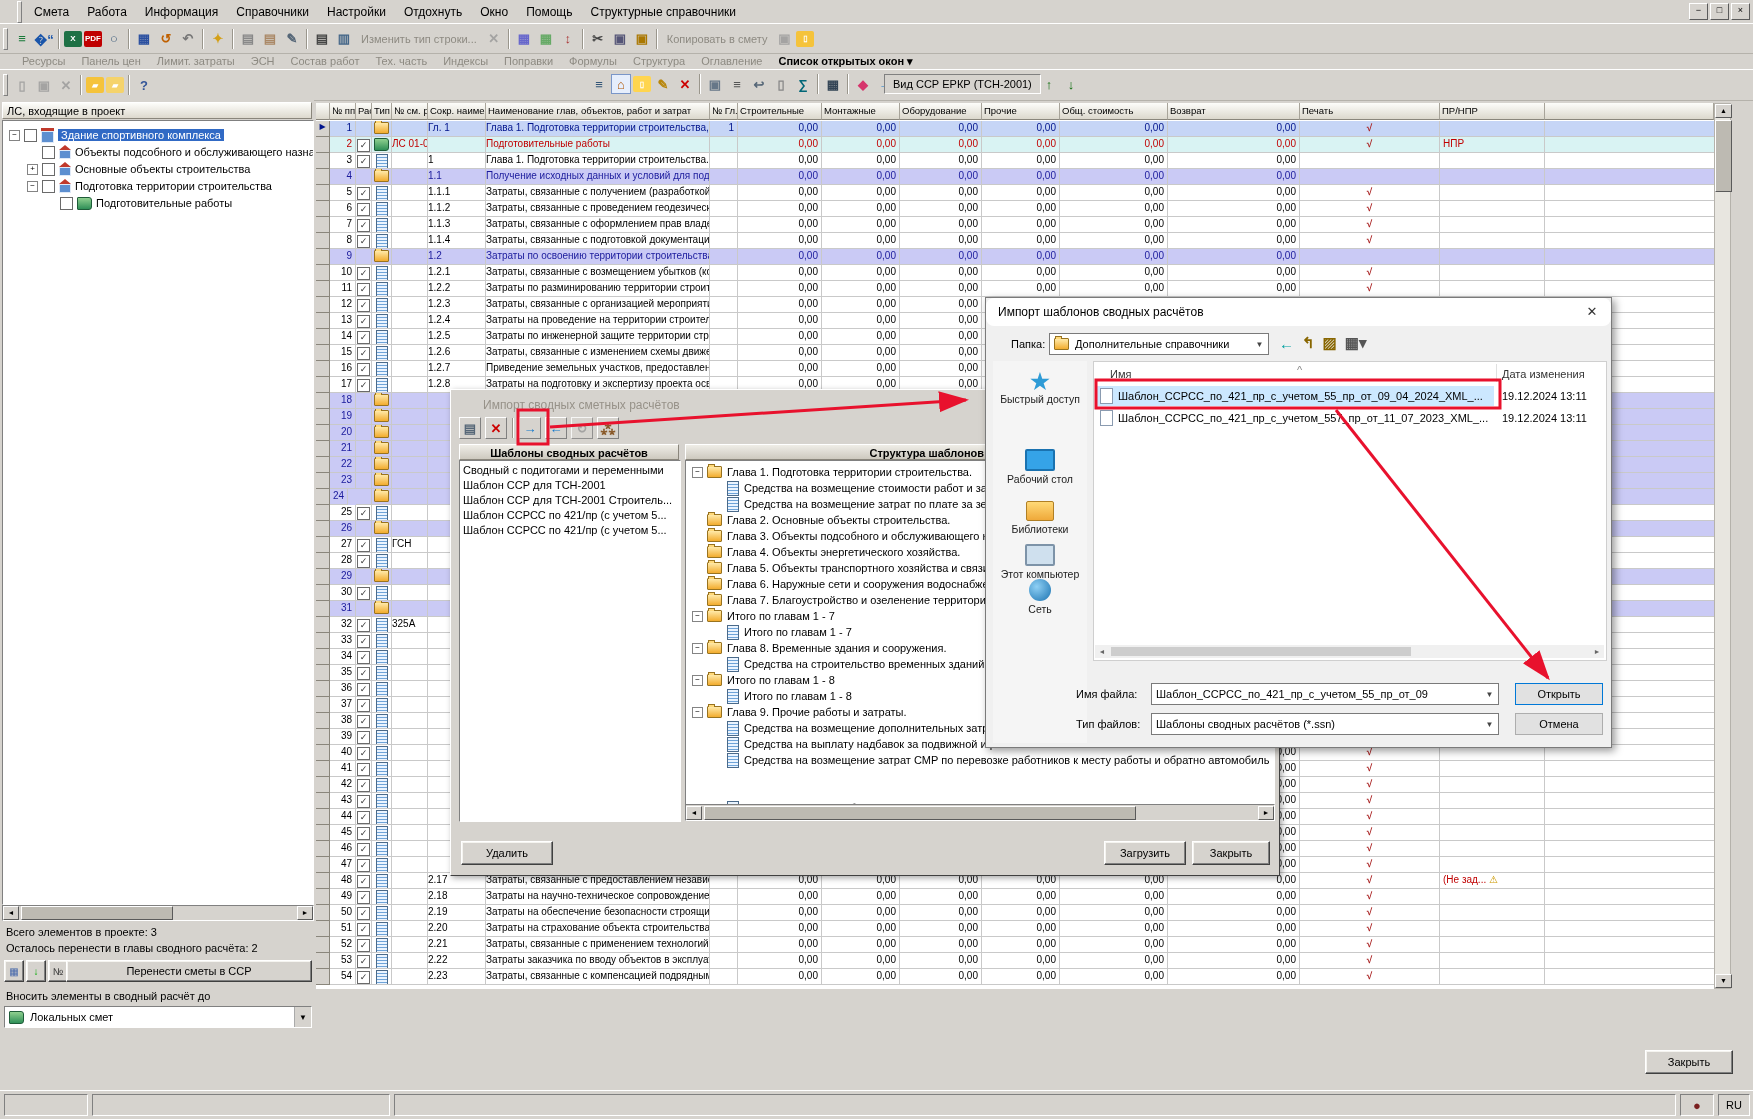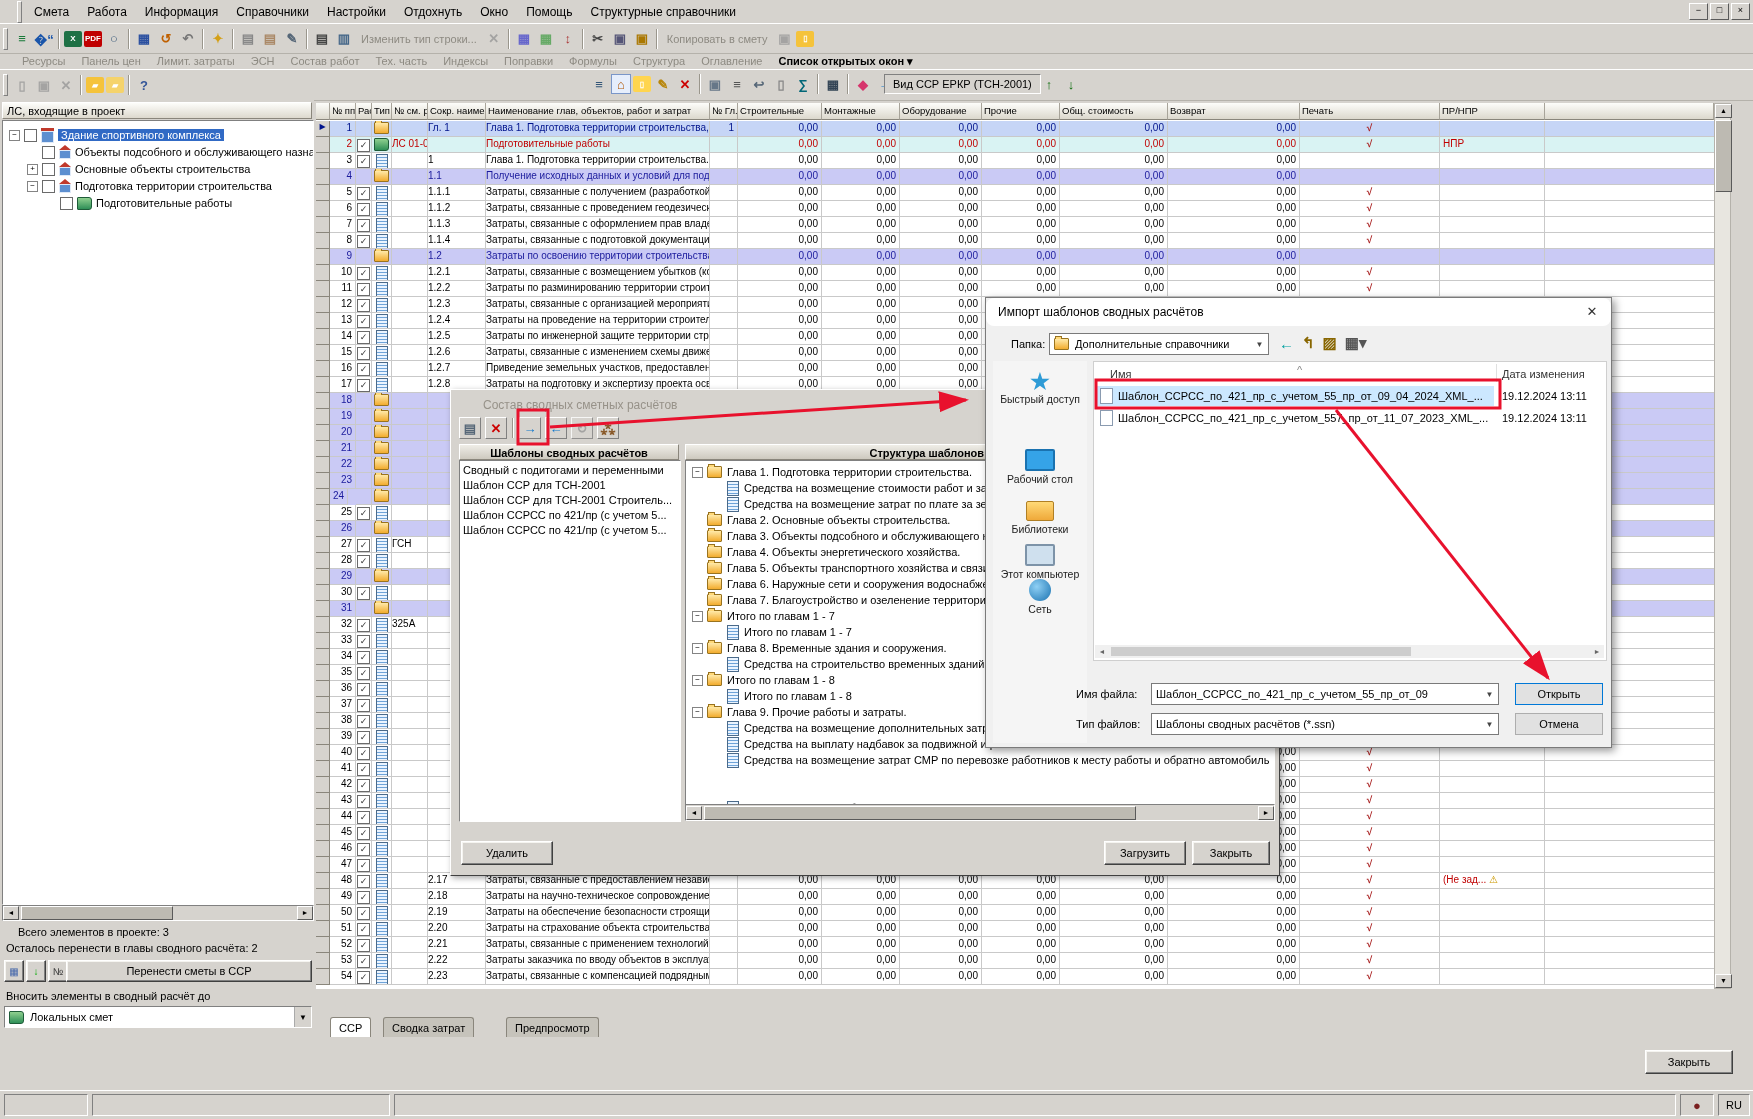--- a/index.html
+++ b/index.html
@@ -250,21 +250,21 @@
           <span class="cbx"></span>
           <span class="ic ic-book" style="margin-right: 4px;"></span>
           <span>Подготовительные работы</span>
         </div>
       </div>
     <div class="abs hscroll" style="left:2px;top:805px;width:310px;height:14px;">
       <div class="sbtn">◄</div>
       <div class="thumb" style="width:150px;margin-right:auto;margin-left:2px;"></div>
       <div class="sbtn">►</div>
     </div>
-    <div class="abs linfo" style="left:6px;top:826px;margin-left:12px;">Всего элементов в проекте: 3</div>
+    <div class="abs linfo" style="left:6px;top:826px;">Всего элементов в проекте: 3</div>
     <div class="abs linfo" style="left:6px;top:842px;">Осталось перенести в главы сводного расчёта: 2</div>
     <div class="abs" id="lp-smallbtns" style="left:4px;top:860px;display:flex;gap:2px;">
         <div class="btn" style="width: 20px; height: 22px; color: rgb(68, 102, 170); font-size: 10px;">▦</div>
         <div class="btn" style="width: 20px; height: 22px; color: rgb(0, 170, 0); font-size: 10px;">↓</div>
         <div class="btn" style="width: 20px; height: 22px; color: rgb(51, 51, 51); font-size: 10px;">№</div>
       </div>
     <div class="abs btn" style="left:66px;top:860px;width:246px;height:22px;">Перенести сметы в ССР</div>
     <div class="abs linfo" style="left:6px;top:890px;">Вносить элементы в сводный расчёт до</div>
     <div class="abs combo" style="left:4px;top:906px;width:308px;height:22px;padding-left:4px;">
       <span class="ic ic-book"></span>
@@ -1322,42 +1322,35 @@
         </div>
       </div>
   </div>
   <div class="abs vscroll">
     <div class="sbtn" style="width:15px;">▲</div>
     <div class="thumb" style="width:15px;height:70px;margin-top:2px;"></div>
     <div class="sbtn" style="width:15px;position:absolute;bottom:0;">▼</div>
   </div>
 
 
-  <div class="abs" style="left:316px;top:1016px;width:1415px;height:22px;background:#d6d3ce;">
-    <div id="bottom-tabs">
-        <div class="sheettab active" style="left: 14px; top: 1px;">ССР</div>
-        <div class="sheettab" style="left: 67px; top: 1px;">Сводка затрат</div>
-        <div class="sheettab" style="left: 190px; top: 1px;">Предпросмотр</div>
-      </div>
-  </div>
 
   <div class="abs btn" style="left:1645px;top:1050px;width:88px;height:24px;">Закрыть</div>
 
   <div class="abs" style="left:0;top:1090px;width:1753px;height:29px;background:#d6d3ce;border-top:1px solid #fff;">
     <div class="statusseg" style="left:4px;top:3px;width:84px;"></div>
     <div class="statusseg" style="left:92px;top:3px;width:298px;"></div>
     <div class="statusseg" style="left:394px;top:3px;width:1282px;"></div>
     <div class="statusseg" style="left:1680px;top:3px;width:34px;justify-content:center;">
       <span style="color:#7a1f1f;font-size:13px;">●</span>
     </div>
     <div class="statusseg" style="left:1718px;top:3px;width:32px;justify-content:center;">RU</div>
   </div>
 
   <div class="abs dlg1">
-    <div class="abs dlg1-title" style="left:32px;top:8px;">Состав сводных сметных расчётов</div>
+    <div class="abs dlg1-title" style="left:32px;top:8px;">Импорт сводных сметных расчётов</div>
     <div class="abs" id="dlg1-toolbar" style="left:6px;top:27px;display:flex;align-items:center;">
         <div class="tbi" style="color: rgb(85, 102, 119); width: 22px; height: 22px; border-width: 1px; border-style: solid; border-color: rgb(255, 255, 255) rgb(128, 128, 128) rgb(128, 128, 128) rgb(255, 255, 255); border-image: initial; margin: 0px 2px;">▤</div>
         <div class="tbi" style="color: rgb(204, 0, 0); width: 22px; height: 22px; border-width: 1px; border-style: solid; border-color: rgb(255, 255, 255) rgb(128, 128, 128) rgb(128, 128, 128) rgb(255, 255, 255); border-image: initial; margin: 0px 2px;">✕</div>
         <div class="tbsep"></div>
         <div class="tbi" style="color: rgb(17, 119, 204); width: 22px; height: 22px; border-width: 1px; border-style: solid; border-color: rgb(255, 255, 255) rgb(128, 128, 128) rgb(128, 128, 128) rgb(255, 255, 255); border-image: initial; margin: 0px 2px;">→</div>
         <div class="tbi" style="color: rgb(17, 119, 204); width: 22px; height: 22px; border-width: 1px; border-style: solid; border-color: rgb(255, 255, 255) rgb(128, 128, 128) rgb(128, 128, 128) rgb(255, 255, 255); border-image: initial; margin: 0px 2px;">←</div>
         <div class="tbi dis" style="color: rgb(153, 153, 153); width: 22px; height: 22px; border-width: 1px; border-style: solid; border-color: rgb(255, 255, 255) rgb(128, 128, 128) rgb(128, 128, 128) rgb(255, 255, 255); border-image: initial; margin: 0px 2px;">↻</div>
         <div class="tbi" style="color: rgb(138, 90, 42); width: 22px; height: 22px; border-width: 1px; border-style: solid; border-color: rgb(255, 255, 255) rgb(128, 128, 128) rgb(128, 128, 128) rgb(255, 255, 255); border-image: initial; margin: 0px 2px;">⁂</div>
       </div>
     <div class="abs panelhdr" style="left:8px;top:54px;width:220px;">Шаблоны сводных расчётов</div>

